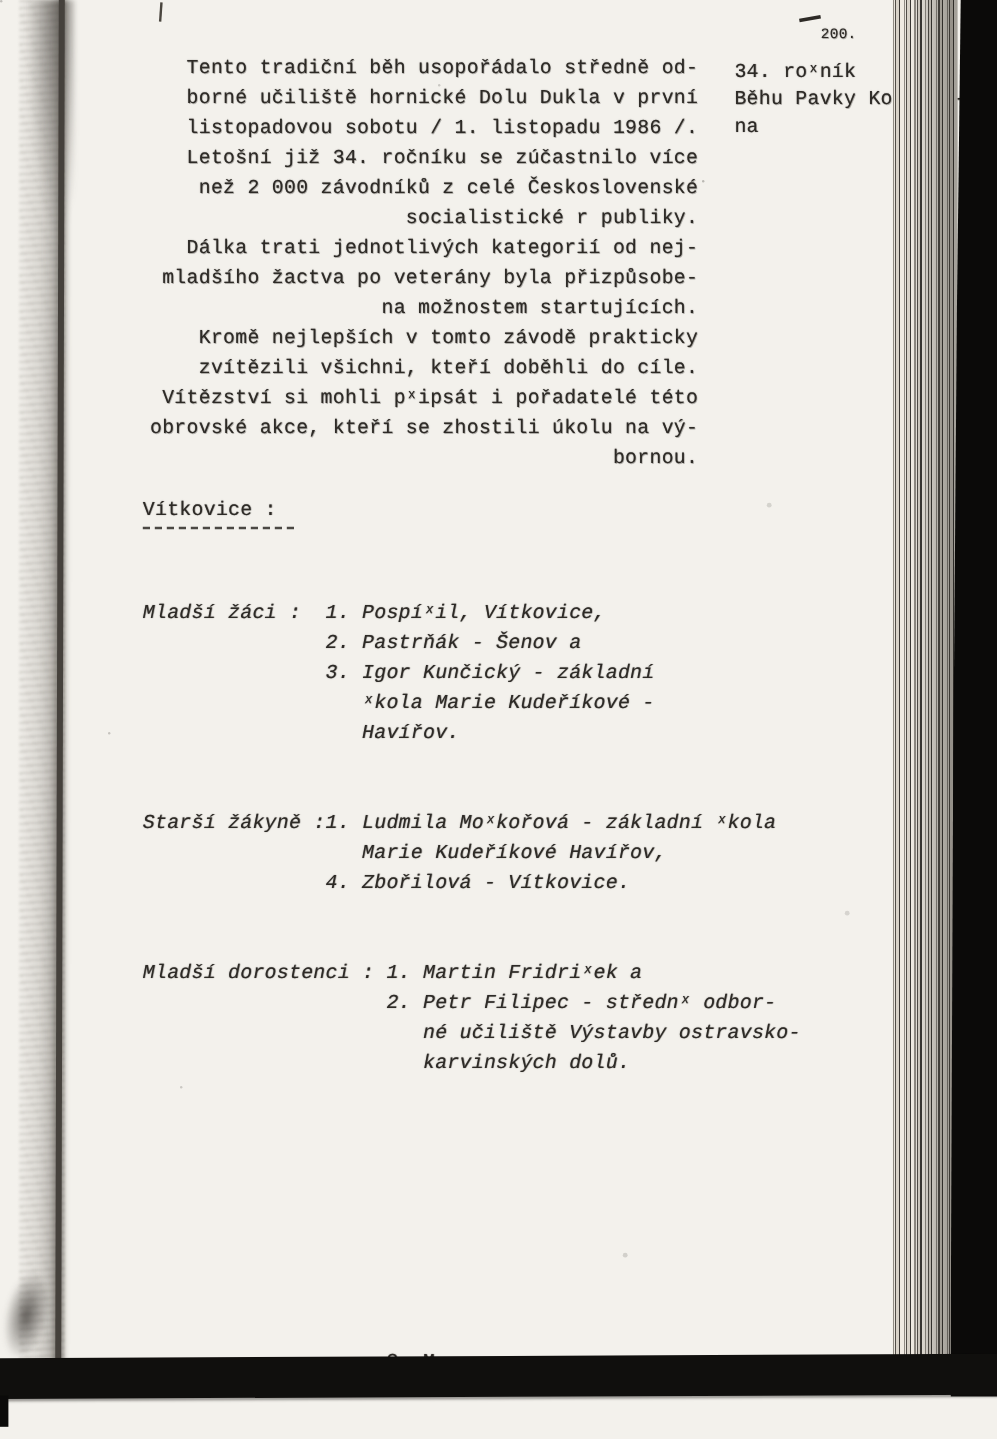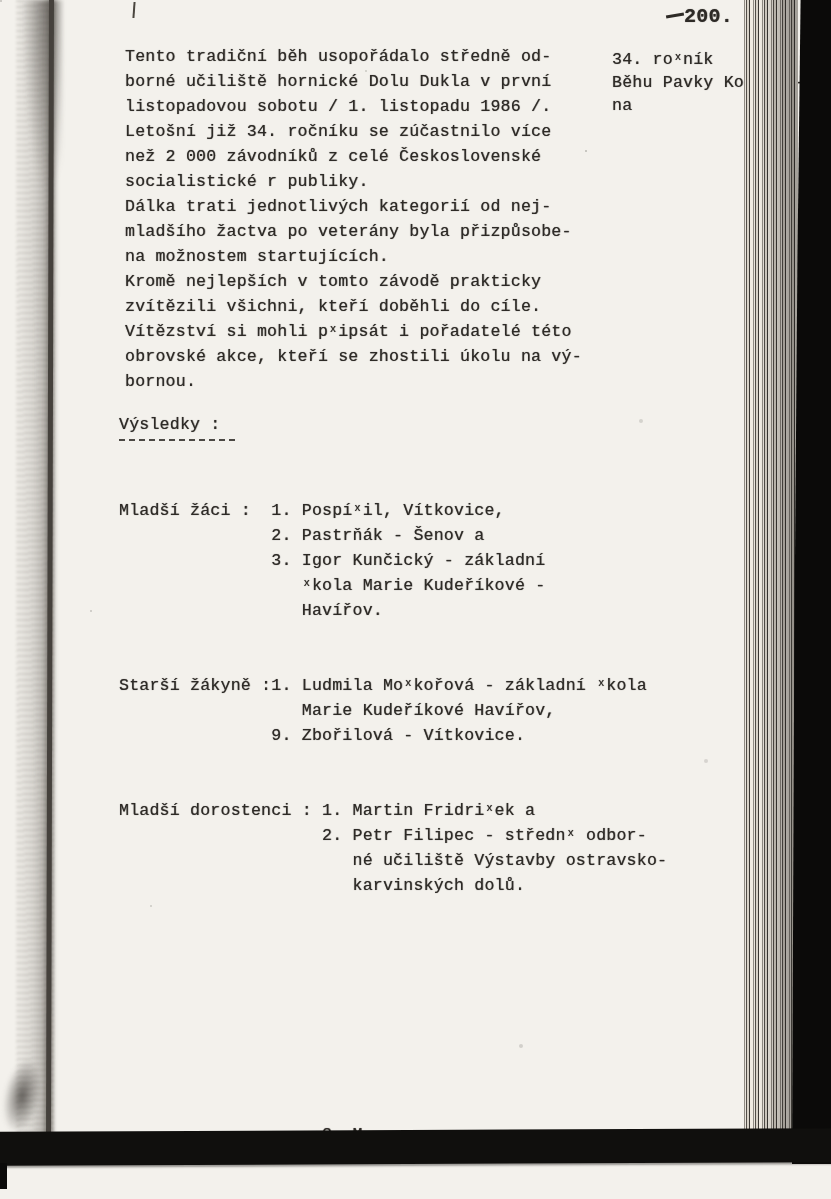--- a/index.html
+++ b/index.html
@@ -11,33 +11,33 @@
   .txt{
     position:absolute;
     color:#2d2a26;
     font-size:16.5px;
     line-height:25px;
     letter-spacing:0.25px;
     white-space:pre;
     text-shadow:0 0 1px rgba(45,42,38,.6), .6px .4px 0 rgba(45,42,38,.28);
   }
   .page-number{
-    left:684px;top:4px;
-    font-size:20px;font-weight:bold;line-height:26px;
+    left:684px;top:16px;
+    font-size:12px;font-weight:normal;line-height:26px;
   }
   .margin-note{left:612px;top:48px;line-height:23px;}
   .intro{left:119px;top:44px;}
-  .intro-indent{padding-left:6px;}
+  .intro-indent{padding-left:6px;text-align:right;}
   .results-heading{
     left:119px;top:412px;
     border-bottom:2px dashed rgba(45,42,38,.85);
     padding-bottom:2px;padding-right:14px;
   }
   .results{left:119px;top:448px;}
-  .result-row{white-space:pre;}
+  .result-row{white-space:pre;font-style:italic;}
   .cutoff-line{
     left:119px;top:1122px;height:11px;overflow:hidden;
   }
   
   .left-band{
     position:absolute;left:16px;top:0;width:38px;height:1138px;
     background:
       repeating-linear-gradient(176deg, rgba(95,90,82,.14) 0 2px, rgba(245,243,238,0) 2px 6px),
       linear-gradient(to right, rgba(130,124,115,.04), rgba(95,90,84,.25) 75%, rgba(70,66,60,.12));
     filter:blur(1px);
@@ -125,31 +125,31 @@
 než 2 000 závodníků z celé Československé
 socialistické r publiky.
 Dálka trati jednotlivých kategorií od nej-
 mladšího žactva po veterány byla přizpůsobe-
 na možnostem startujících.
 Kromě nejlepších v tomto závodě prakticky
 zvítězili všichni, kteří doběhli do cíle.
 Vítězství si mohli pˣipsát i pořadatelé této
 obrovské akce, kteří se zhostili úkolu na vý-
 bornou.</div>
-<div class="txt results-heading">Výsledky :</div>
+<div class="txt results-heading">Vítkovice :</div>
 
 <div class="txt results">
   <div class="result-row">Mladší žáci :  1. Pospíˣil, Vítkovice,
                2. Pastrňák - Šenov a
                3. Igor Kunčický - základní
                   ˣkola Marie Kudeříkové -
                   Havířov.</div>
   <div class="result-row">Starší žákyně :1. Ludmila Moˣkořová - základní ˣkola
                   Marie Kudeříkové Havířov,
-               9. Zbořilová - Vítkovice.</div>
+               4. Zbořilová - Vítkovice.</div>
   <div class="result-row">Mladší dorostenci : 1. Martin Fridriˣek a
                     2. Petr Filipec - střednˣ odbor-
                        né učiliště Výstavby ostravsko-
                        karvinských dolů.</div>
   
   
   
 </div>
 
 <div class="txt cutoff-line">                    3. M</div>

